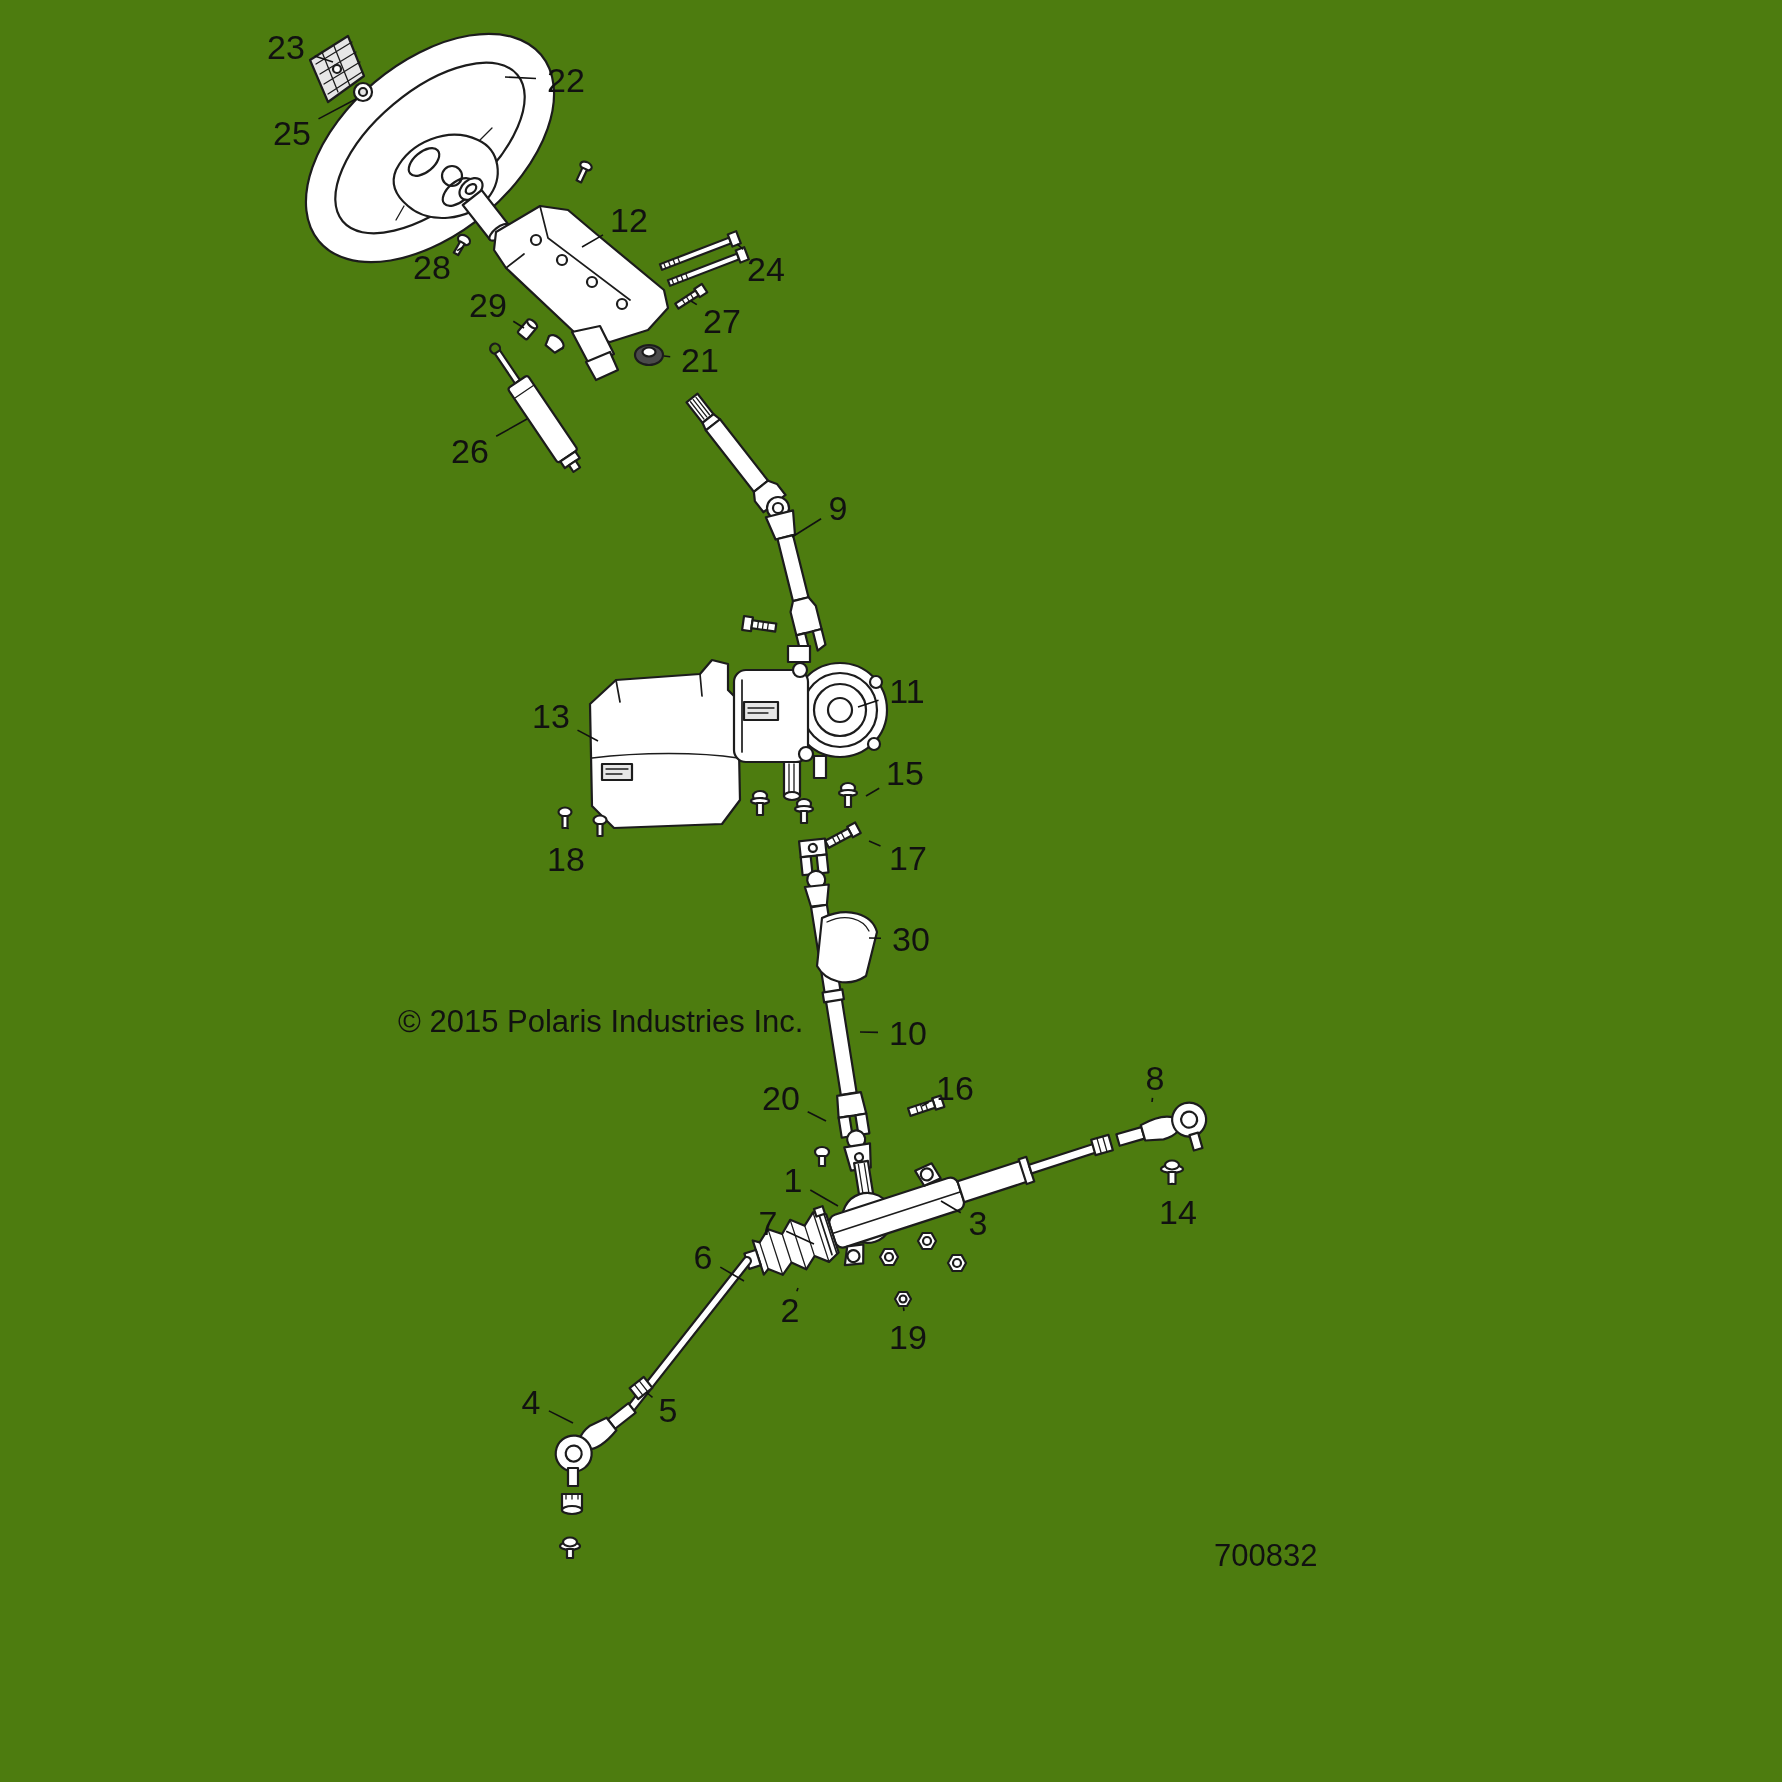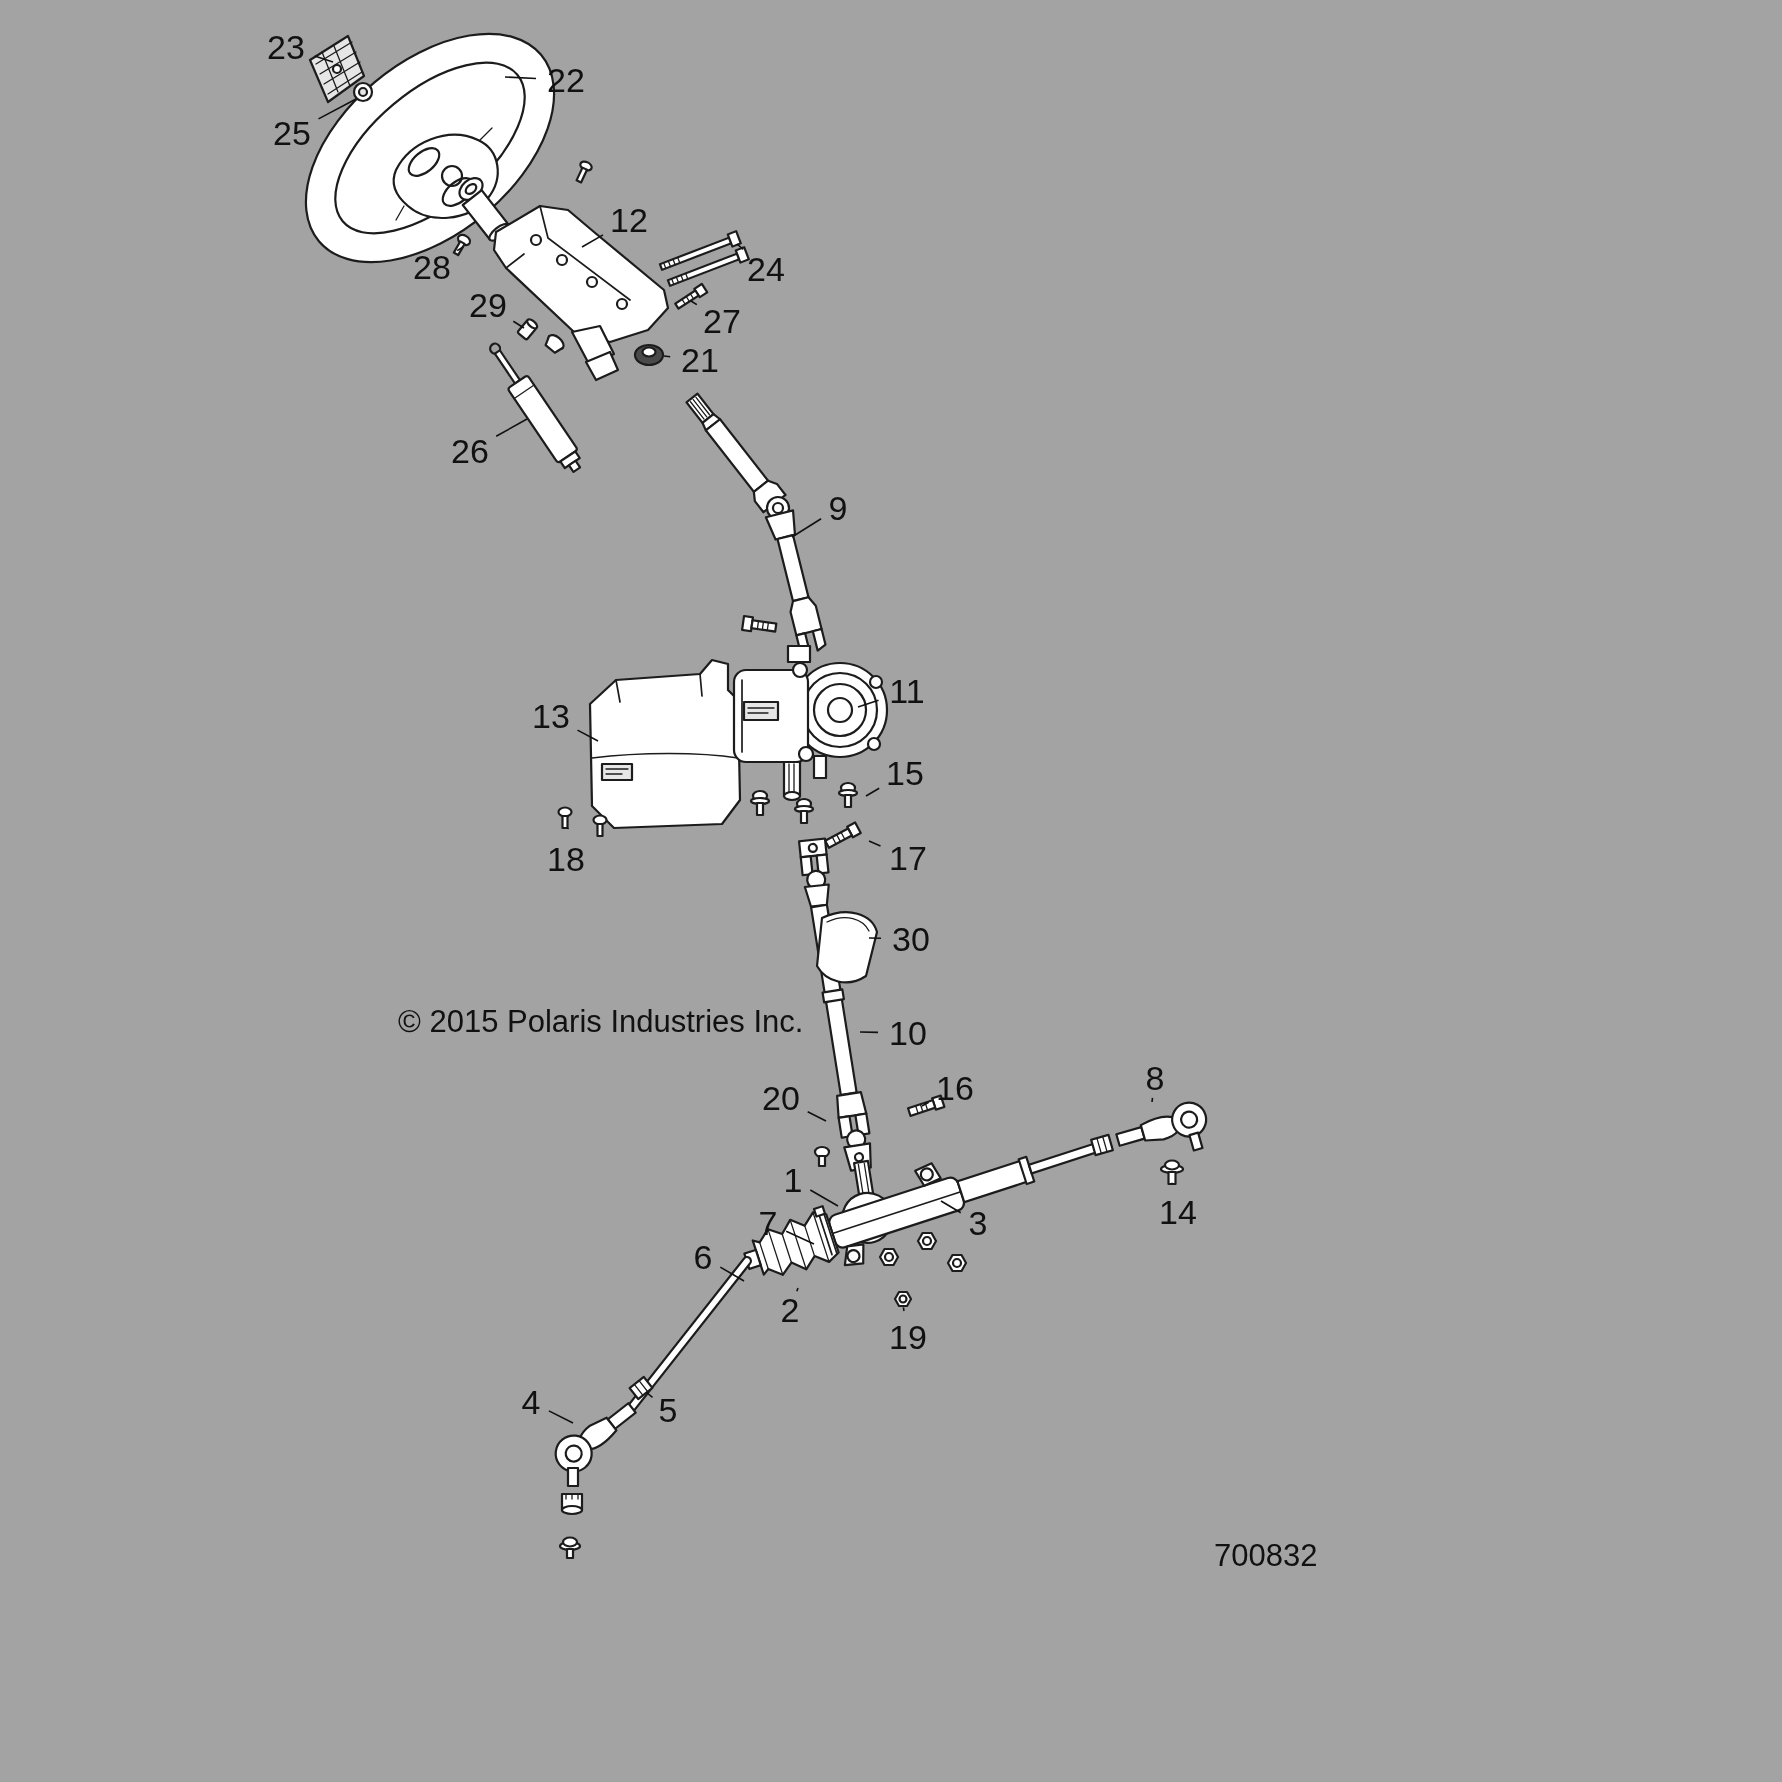--- a/index.html
+++ b/index.html
@@ -1,16 +1,16 @@
 <!DOCTYPE html>
 <html><head>
 <meta charset="utf-8">
 <style>
   html,body{margin:0;padding:0;background:#ffffff;}
-  .page{position:relative;width:1782px;height:1782px;background:#a3a3a3;font-family:"Liberation Sans",sans-serif;overflow:hidden;}
+  .page{position:relative;width:1782px;height:1782px;background:#4d7c0f;font-family:"Liberation Sans",sans-serif;overflow:hidden;}
   svg{display:block;}
   #art{stroke:#1c1c1c;stroke-width:2.2;fill:#ffffff;stroke-linejoin:round;stroke-linecap:round;}
   #art .thin{stroke-width:1.3;fill:none;}
   #art .med{stroke-width:1.7;fill:none;}
   #art .none{fill:none;}
   #art .shade{fill:#e6e6e6;}
   #art .dark{fill:#4a4a4a;}
   .callouts text{font-family:"Liberation Sans",sans-serif;font-size:34px;fill:#111;text-anchor:middle;dominant-baseline:central;}
   .leaders line{stroke:#111;stroke-width:1.6;}
   .caption{font-family:"Liberation Sans",sans-serif;font-size:31px;fill:#111;}

